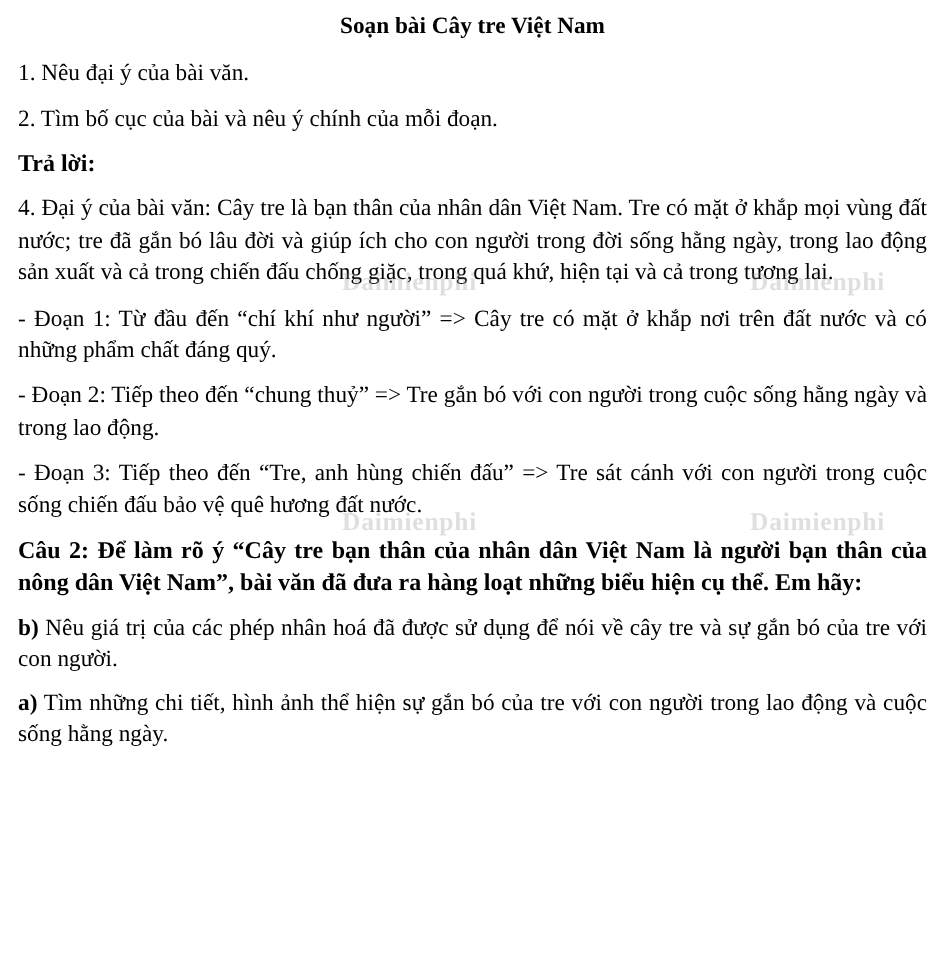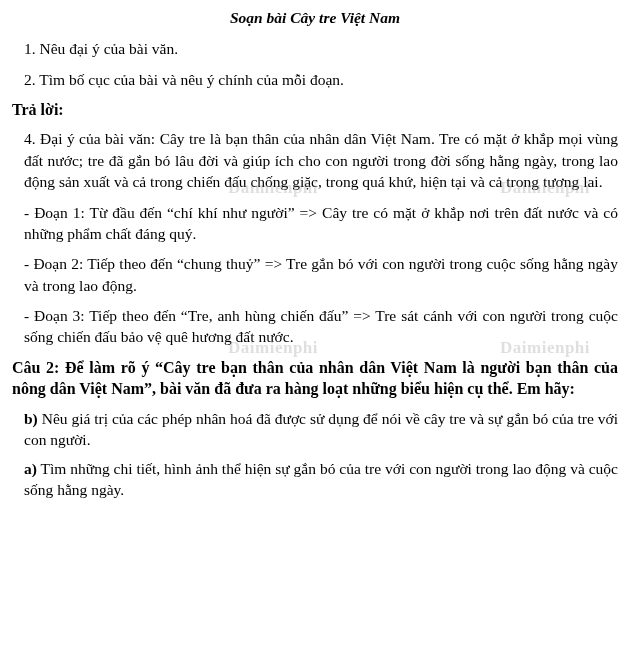--- a/index.html
+++ b/index.html
@@ -21,33 +21,32 @@
     height: 650px;
     box-sizing: border-box;
     padding: 8px 12px 0 12px;
   }
   .doc-title {
     text-align: center;
     font-weight: bold;
     font-size: 15.5px;
     line-height: 1.3;
     margin: 0 0 10px 0;
-    font-style: italic;
   }
   .heading {
     font-weight: bold;
     font-size: 16px;
     line-height: 1.35;
     margin: 0 0 8px 0;
     text-align: justify;
   }
   .para {
     font-size: 15.5px;
     line-height: 1.38;
-    margin: 0 0 9px 12px;
+    margin: 0 0 9px 0;
     text-align: justify;
   }
   .para.tight {
     margin-bottom: 7px;
   }
   .sub-label {
     font-weight: bold;
   }
 
   

